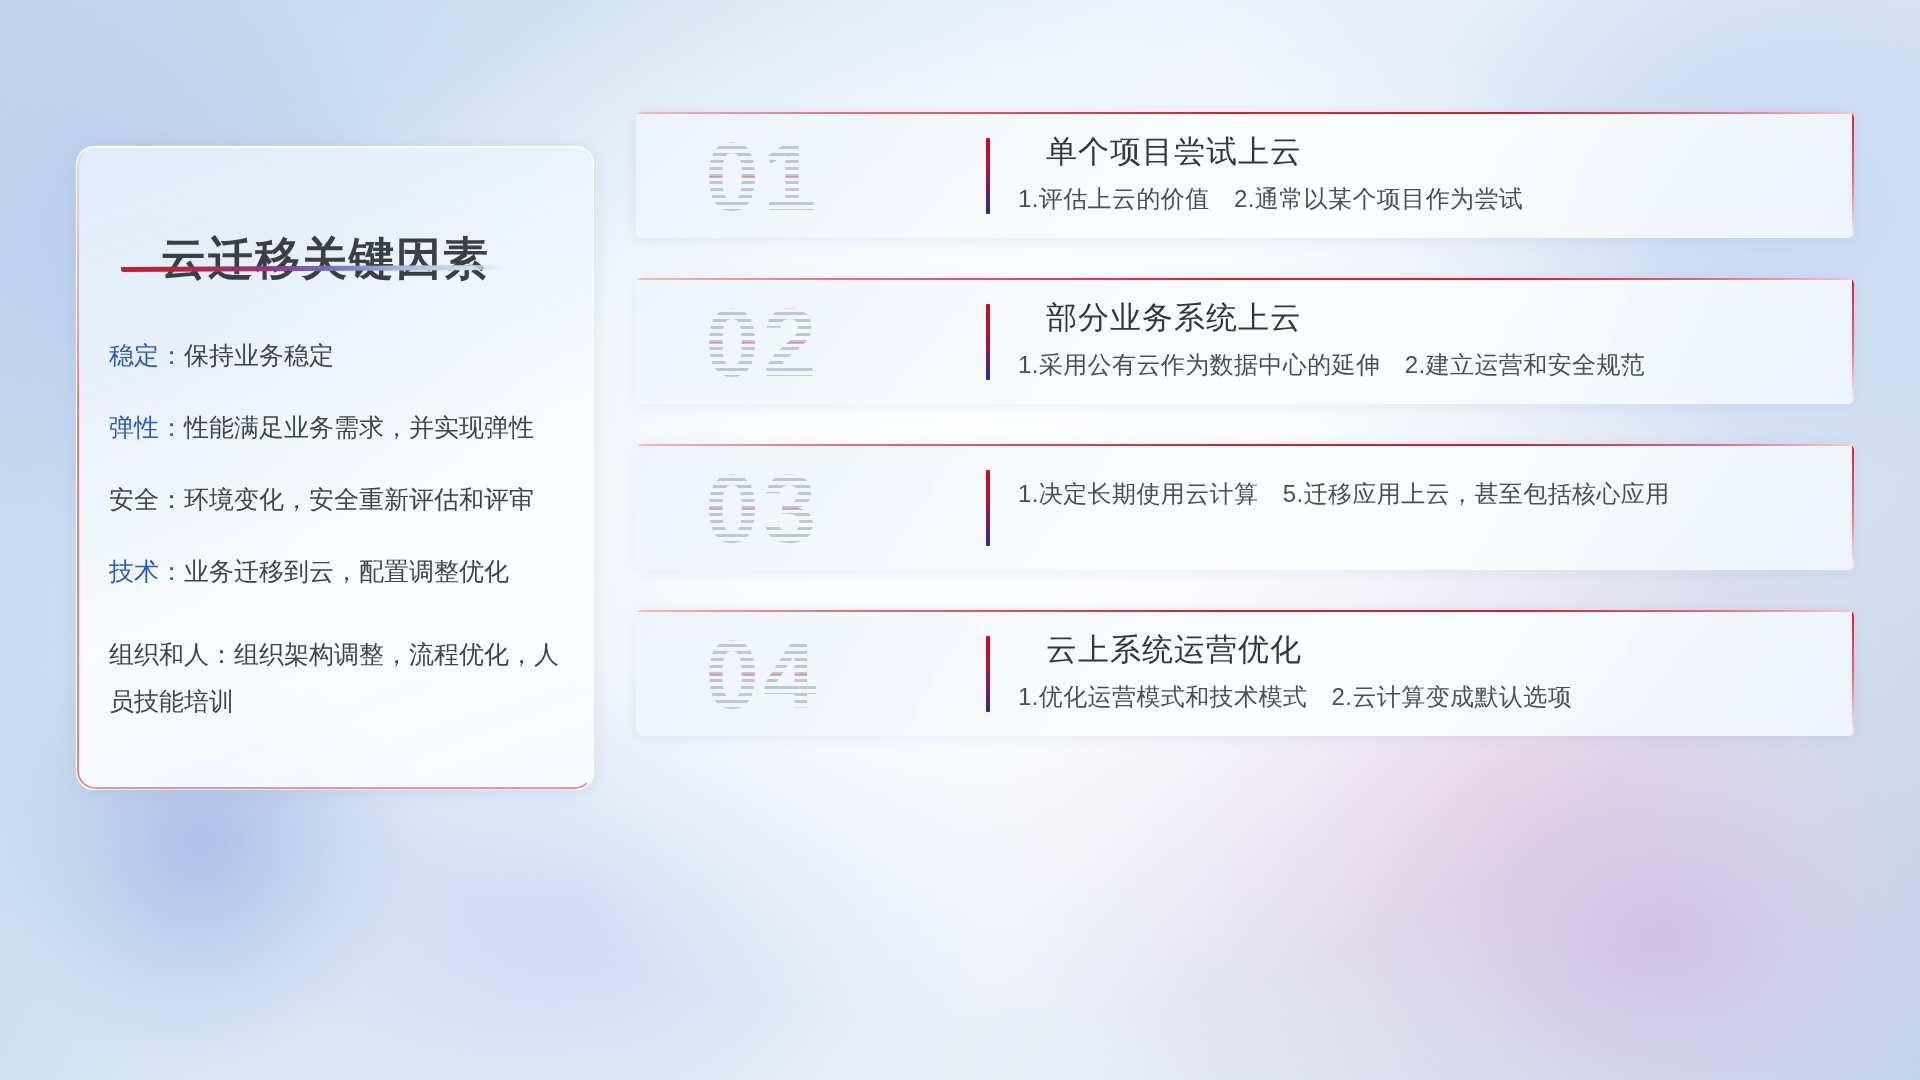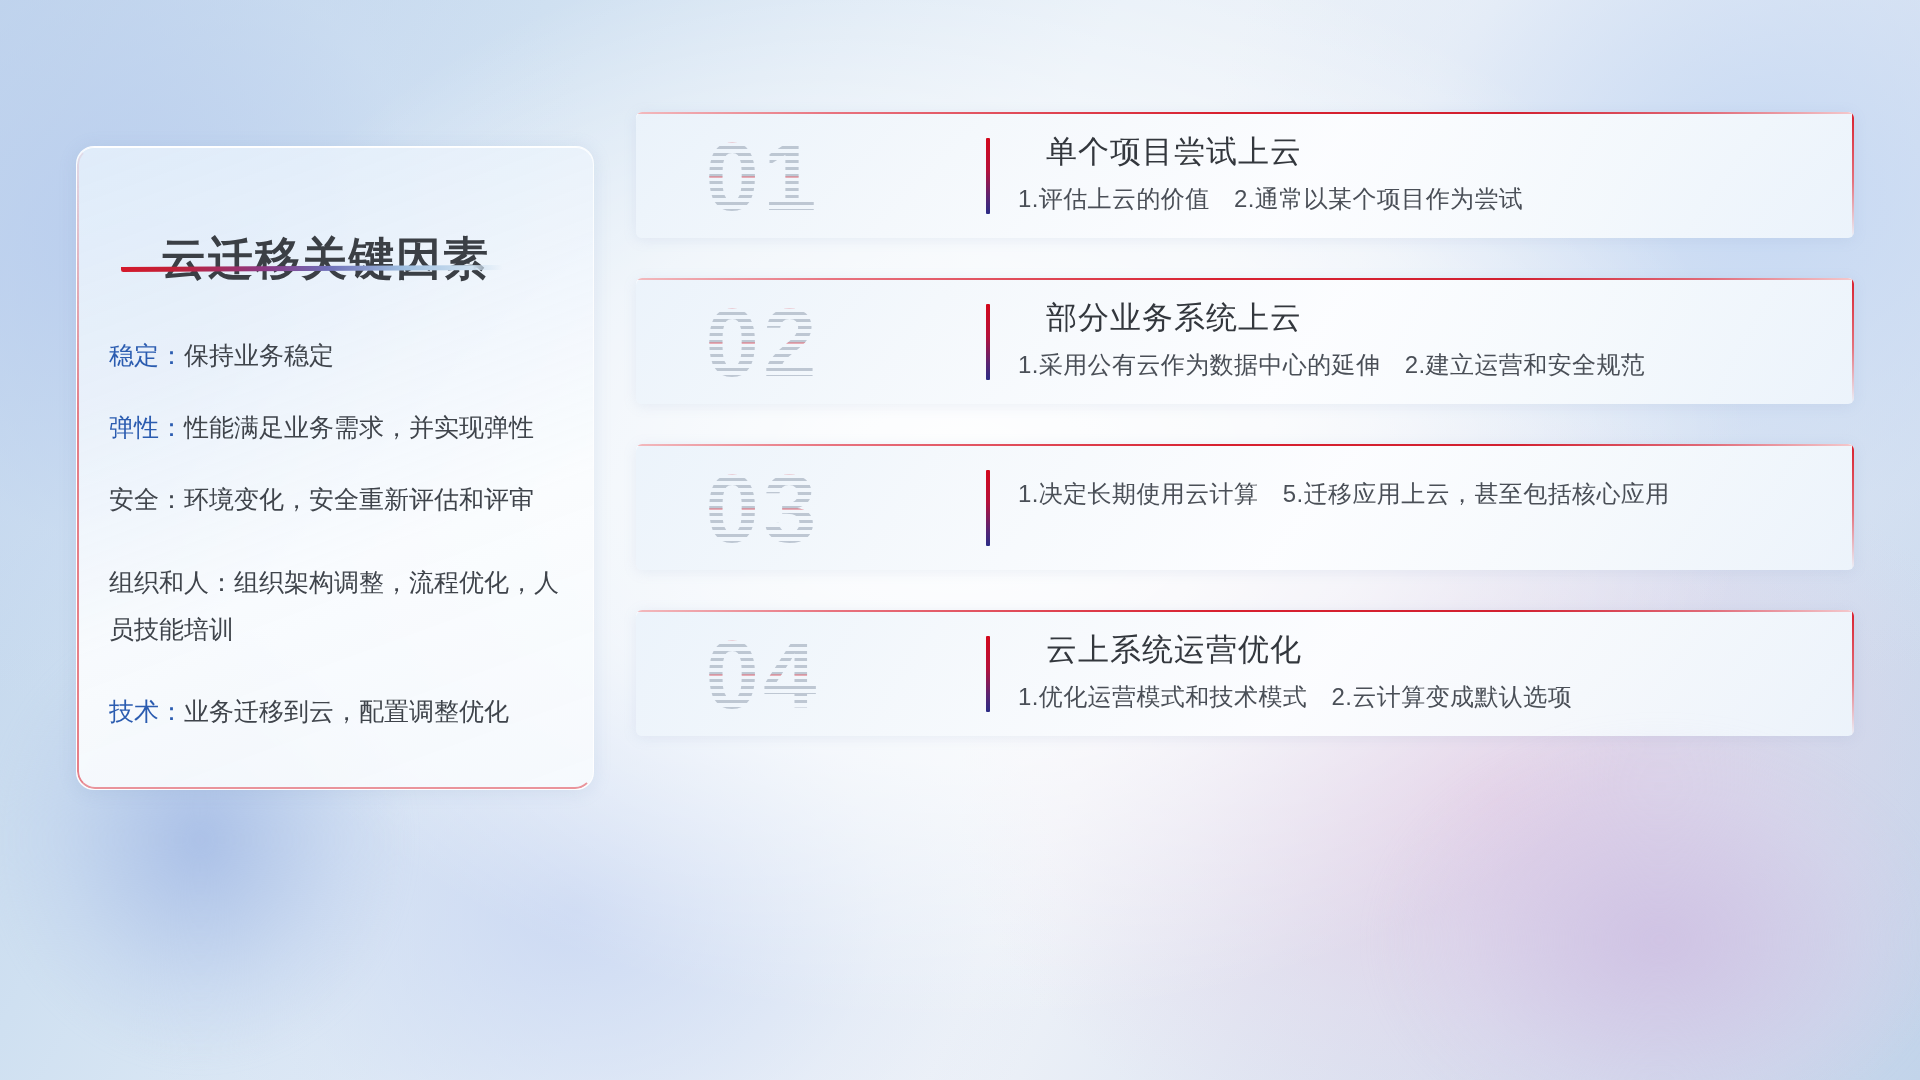--- a/index.html
+++ b/index.html
@@ -144,28 +144,28 @@
       </div>
 
       <div class="factor-row">
         <span class="factor-key">弹性：</span><span class="factor-value">性能满足业务需求，并实现弹性</span>
       </div>
 
       <div class="factor-row">
         <span class="factor-key plain">安全：</span><span class="factor-value">环境变化，安全重新评估和评审</span>
       </div>
 
+      <div class="factor-row">
+        <span class="factor-key">技术：</span><span class="factor-value">业务迁移到云，配置调整优化</span>
+      </div>
+
       <div class="factor-row wrap">
         <span class="factor-key plain">组织和人：</span><span class="factor-value">组织架构调整，流程优化，人员技能培训</span>
       </div>
 
-      <div class="factor-row">
-        <span class="factor-key">技术：</span><span class="factor-value">业务迁移到云，配置调整优化</span>
-      </div>
-
     </div>
   </section>
 
   <section class="cards">
 
     <article class="card">
       <div class="top-rule"></div>
       <div class="side-rule"></div>
       <div class="card-num">01</div>
       <div class="card-num-red">01</div>

